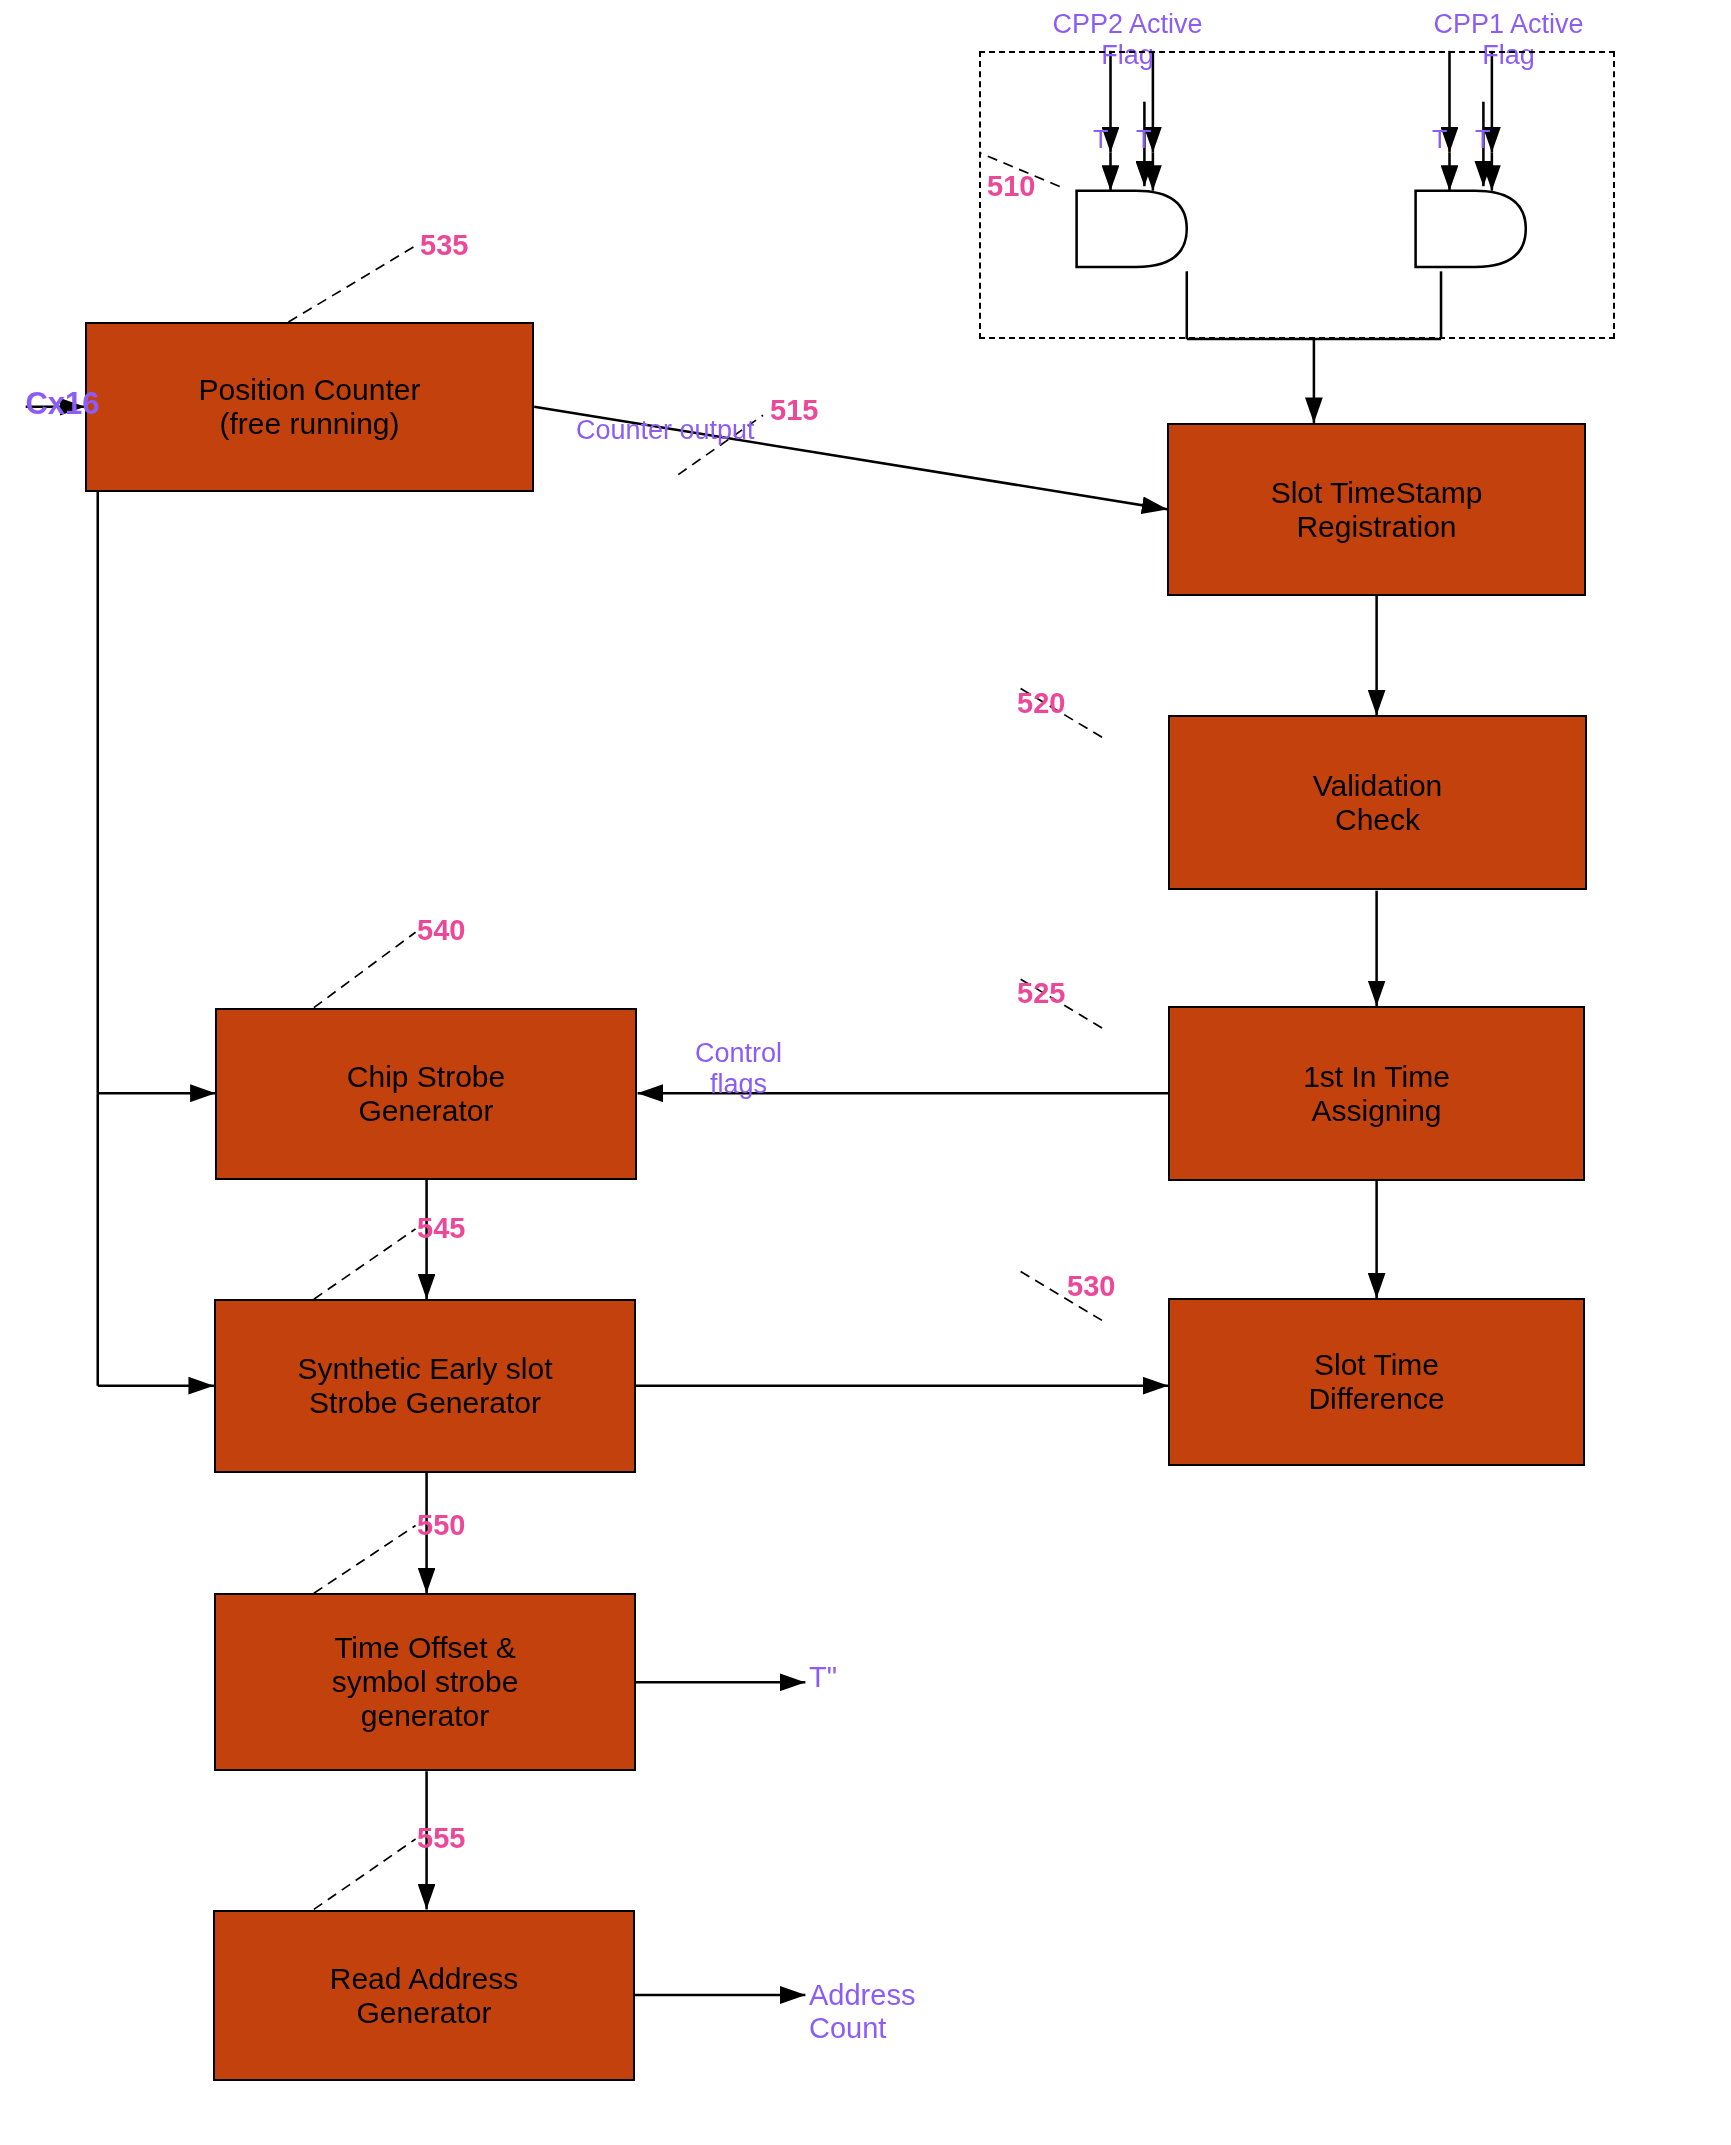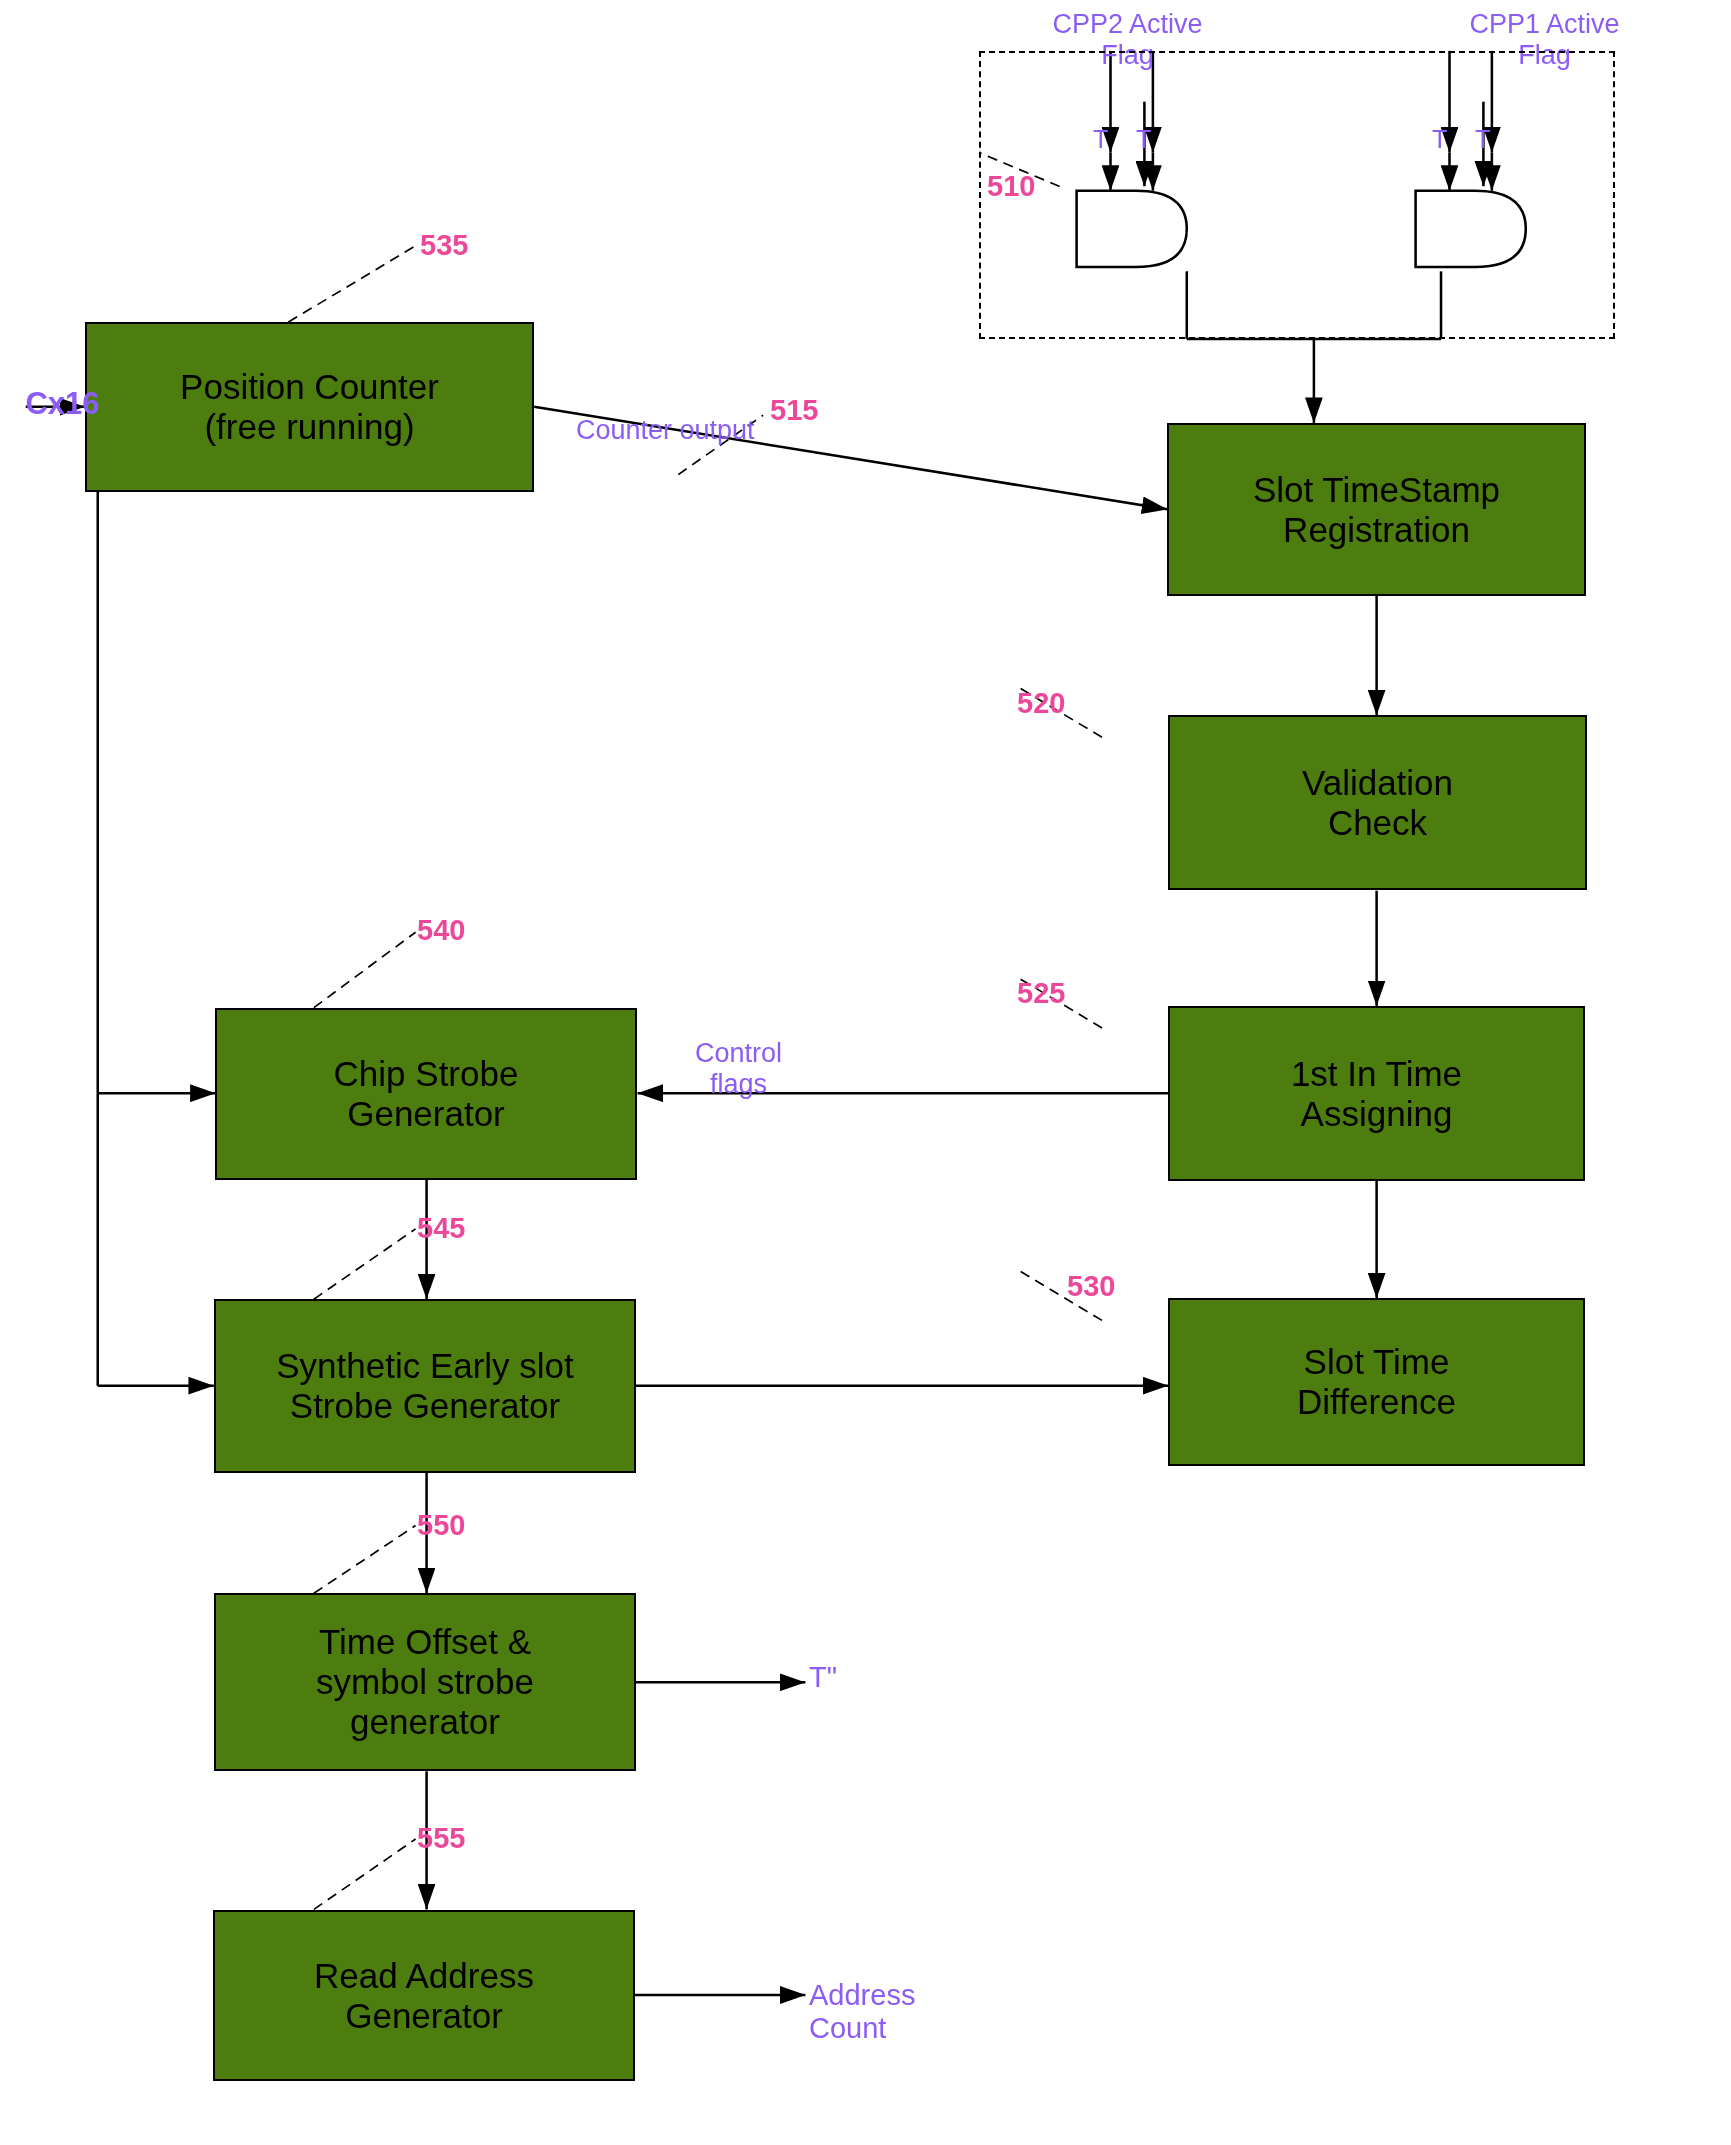--- a/index.html
+++ b/index.html
@@ -12,26 +12,26 @@
       overflow: hidden;
     }
     .diagram-container {
       position: relative;
       width: 1732px;
       height: 2145px;
     }
     .block {
       position: absolute;
       border: 2.5px solid #000;
-      background: #4d7c0f;
+      background: #c2410c;
       display: flex;
       align-items: center;
       justify-content: center;
       text-align: center;
-      font-size: 35px;
+      font-size: 30px;
       font-weight: normal;
       padding: 21px;
     }
     .label {
       position: absolute;
       font-size: 29px;
       font-weight: bold;
       color: #ec4899;
     }
     .arrow-label {
@@ -139,21 +139,21 @@
     <line x1="1360" y1="60" x2="1360" y2="180" stroke="#000" stroke-width="3" marker-end="url(#arrowhead)"></line>
 
     <line x1="1710" y1="60" x2="1710" y2="180" stroke="#000" stroke-width="3" marker-end="url(#arrowhead)"></line>
     <line x1="1760" y1="60" x2="1760" y2="180" stroke="#000" stroke-width="3" marker-end="url(#arrowhead)"></line>
 
   </svg>
 
   <div class="arrow-label" style="left:1051px; top:8.5px; text-align:center; width:153px;">CPP2 Active
 Flag</div>
 
-  <div class="arrow-label" style="left:1432px; top:8.5px; text-align:center; width:153px;margin-left:36px;">CPP1 Active
+  <div class="arrow-label" style="left:1432px; top:8.5px; text-align:center; width:153px;">CPP1 Active
 Flag</div>
 
   <div class="arrow-label" style="left:1093px; top:125px; font-size:25.4px;">T</div>
   <div class="arrow-label" style="left:1136px; top:125px; font-size:25.4px;">T</div>
   <div class="arrow-label" style="left:1432px; top:125px; font-size:25.4px;">T</div>
   <div class="arrow-label" style="left:1475px; top:125px; font-size:25.4px;">T</div>
 
   <div style="position:absolute; left:979px; top:51px; width:636px; height:288px; border:2.5px dashed #000; background:transparent;"></div>
 
   <div class="label" style="left:987px; top:170px;">510</div>

